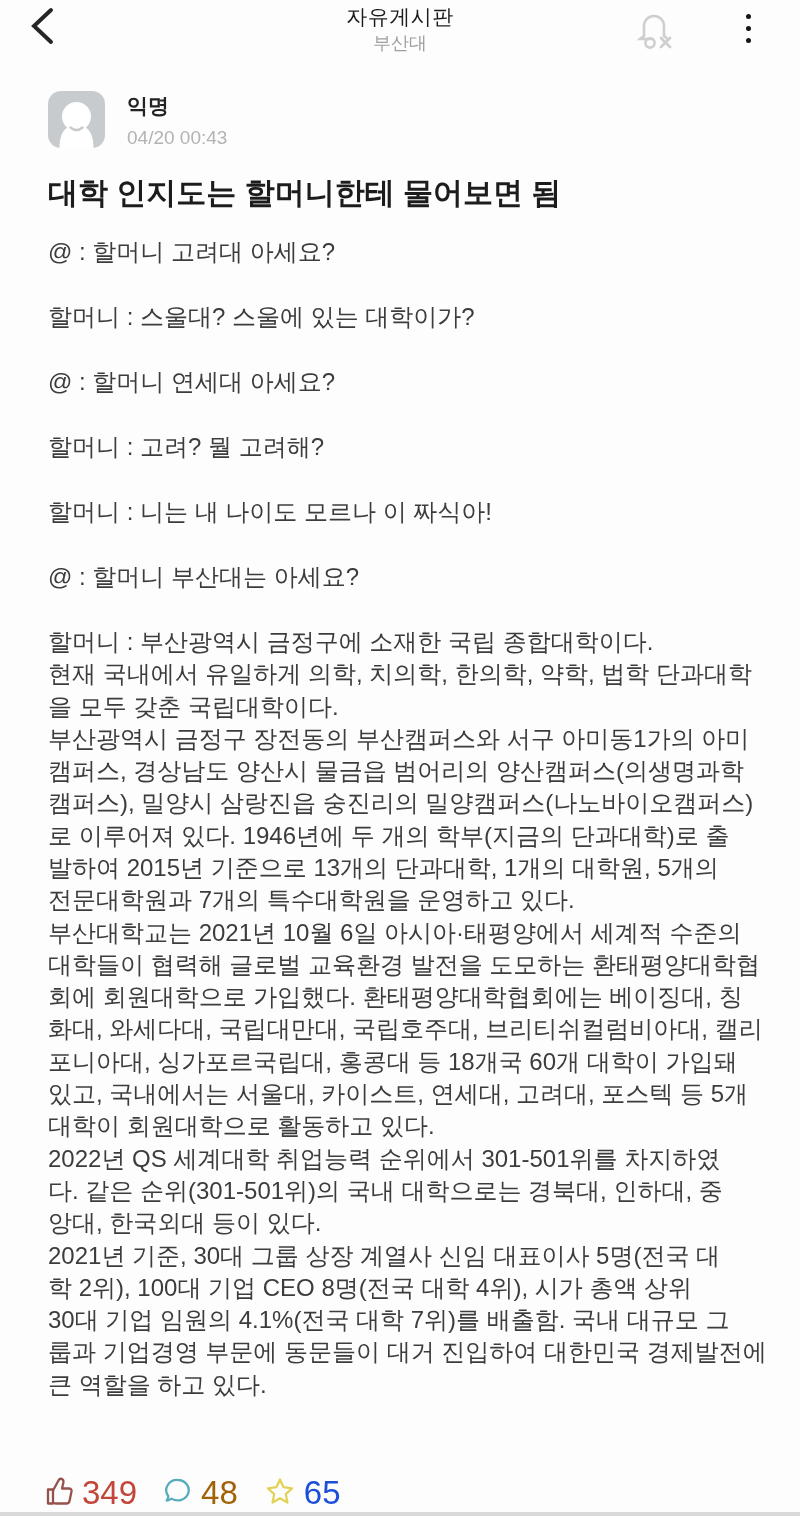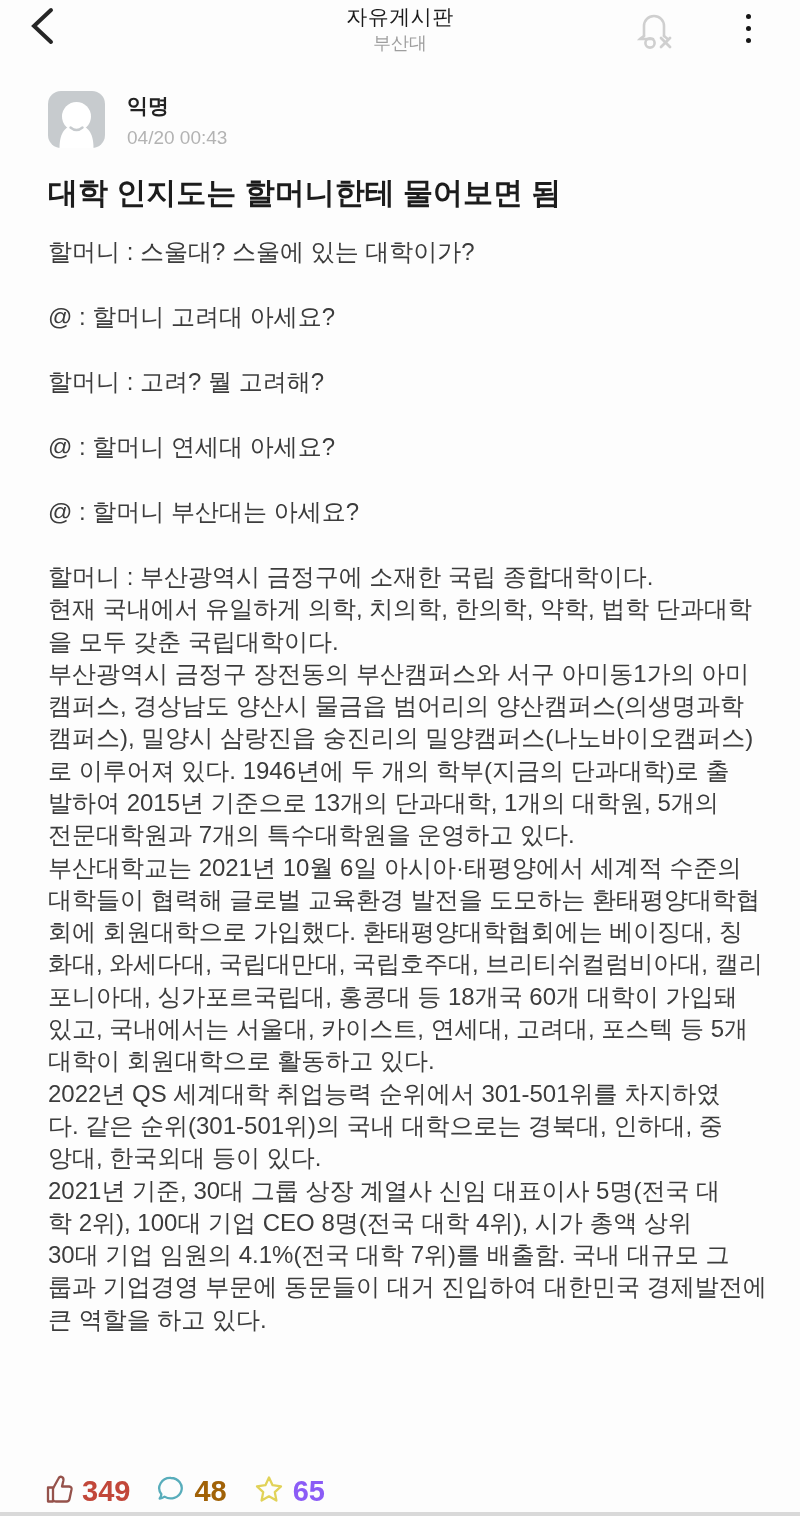--- a/index.html
+++ b/index.html
@@ -93,24 +93,24 @@
   .reactions {
     position: absolute; left: 46px; top: 1474px;
     display: flex; align-items: center;
   }
   .reaction {
     display: flex; align-items: center;
     margin-right: 27px;
     cursor: pointer;
   }
   .reaction .icon { display: block; margin-right: 9px; }
-  .reaction .count { font-size: 29px; font-weight: 700; }
+  .reaction .count { font-size: 33px; font-weight: 400; }
   .count-like  { color: #c2473a; }
   .count-comment { color: #a16207; }
-  .count-scrap { color: #8b5cf6; }
+  .count-scrap { color: #1d4ed8; }
 
   .bottom-edge {
     position: absolute; left: 0; bottom: 0;
     width: 800px; height: 4px;
     background: #d9d9d9;
   }
 </style>
 </head>
 <body>
 
@@ -165,24 +165,25 @@
     </div>
     <div class="author-meta">
       <div class="author-name">익명</div>
       <div class="post-time">04/20 00:43</div>
     </div>
   </div>
 
   <div class="post-title">대학 인지도는 할머니한테 물어보면 됨</div>
 
   <div class="post-body">
+    <p class="dialog-line">@ : 할머니 고려대 아세요?</p>
     <p class="dialog-line">할머니 : 스울대? 스울에 있는 대학이가?</p>
-    <p class="dialog-line">@ : 할머니 고려대 아세요?</p>
+    <p class="dialog-line">@ : 할머니 연세대 아세요?</p>
     <p class="dialog-line">할머니 : 고려? 뭘 고려해?</p>
-    <p class="dialog-line">@ : 할머니 연세대 아세요?</p>
+    <p class="dialog-line">할머니 : 니는 내 나이도 모르나 이 짜식아!</p>
     <p class="dialog-line">@ : 할머니 부산대는 아세요?</p>
     <div class="info-block">할머니 : 부산광역시 금정구에 소재한 국립 종합대학이다.
 현재 국내에서 유일하게 의학, 치의학, 한의학, 약학, 법학 단과대학
 을 모두 갖춘 국립대학이다.
 부산광역시 금정구 장전동의 부산캠퍼스와 서구 아미동1가의 아미
 캠퍼스, 경상남도 양산시 물금읍 범어리의 양산캠퍼스(의생명과학
 캠퍼스), 밀양시 삼랑진읍 숭진리의 밀양캠퍼스(나노바이오캠퍼스)
 로 이루어져 있다. 1946년에 두 개의 학부(지금의 단과대학)로 출
 발하여 2015년 기준으로 13개의 단과대학, 1개의 대학원, 5개의
 전문대학원과 7개의 특수대학원을 운영하고 있다.

